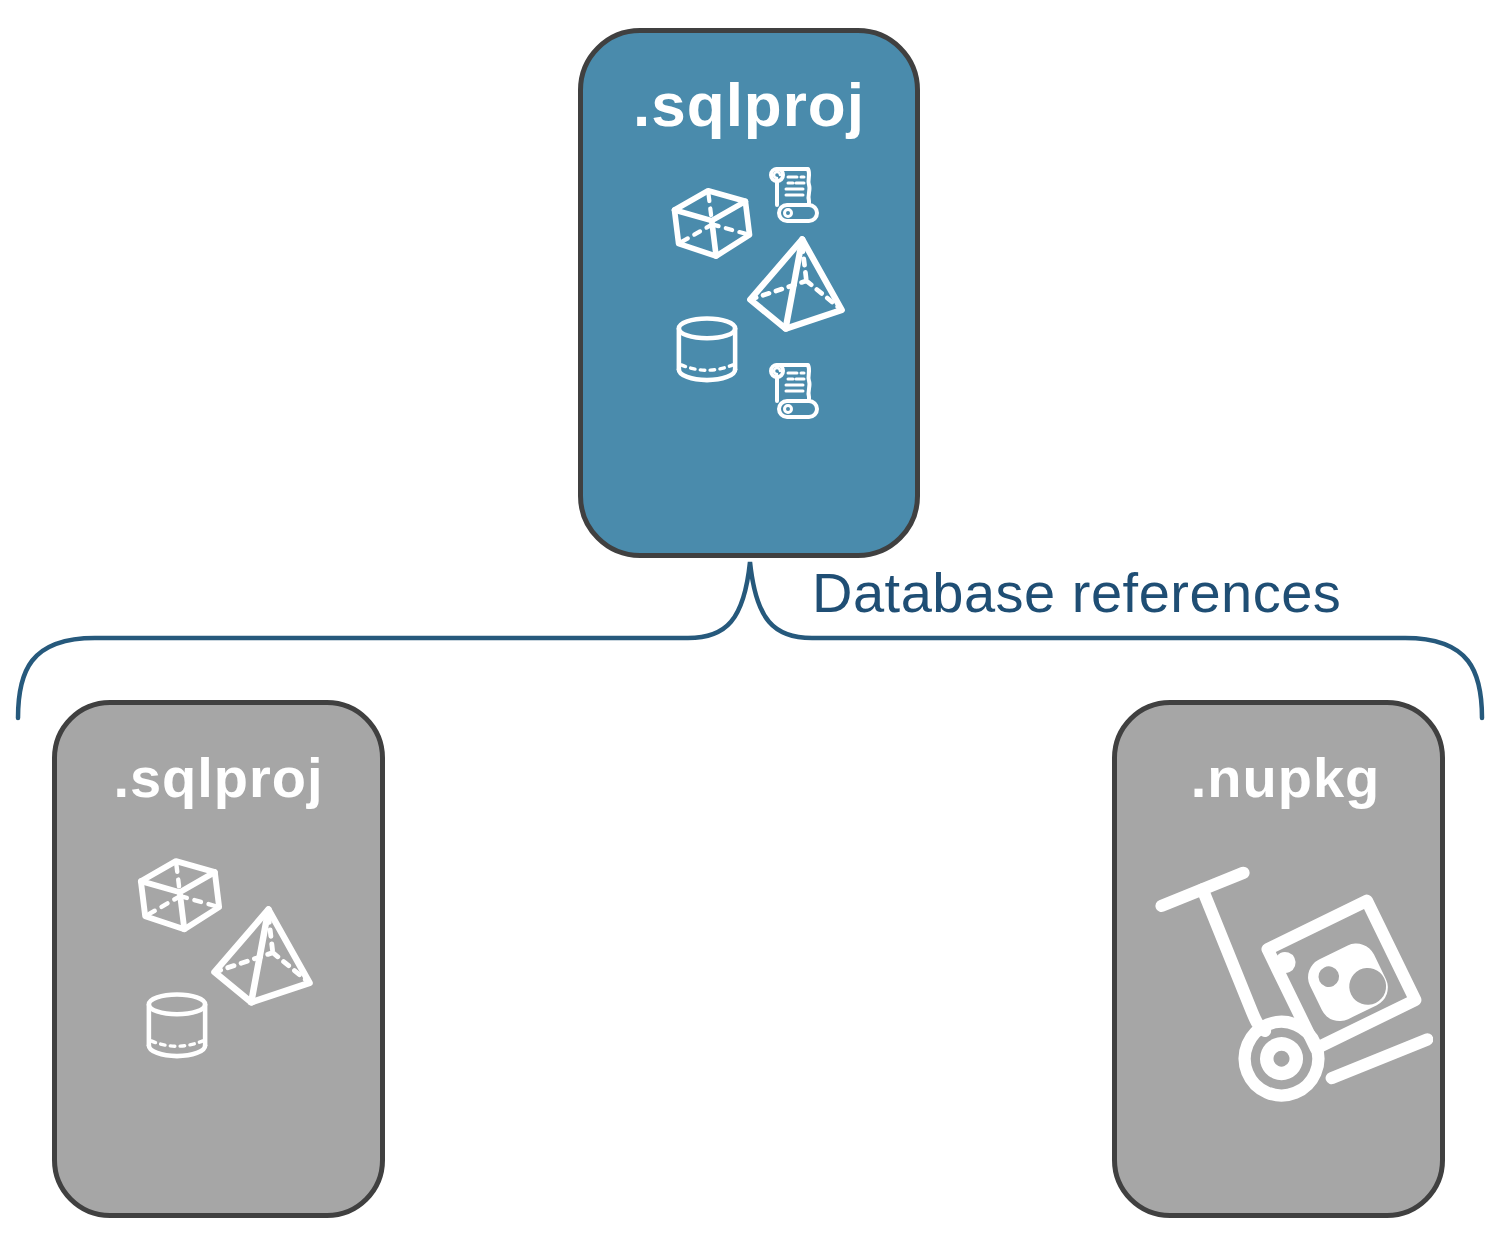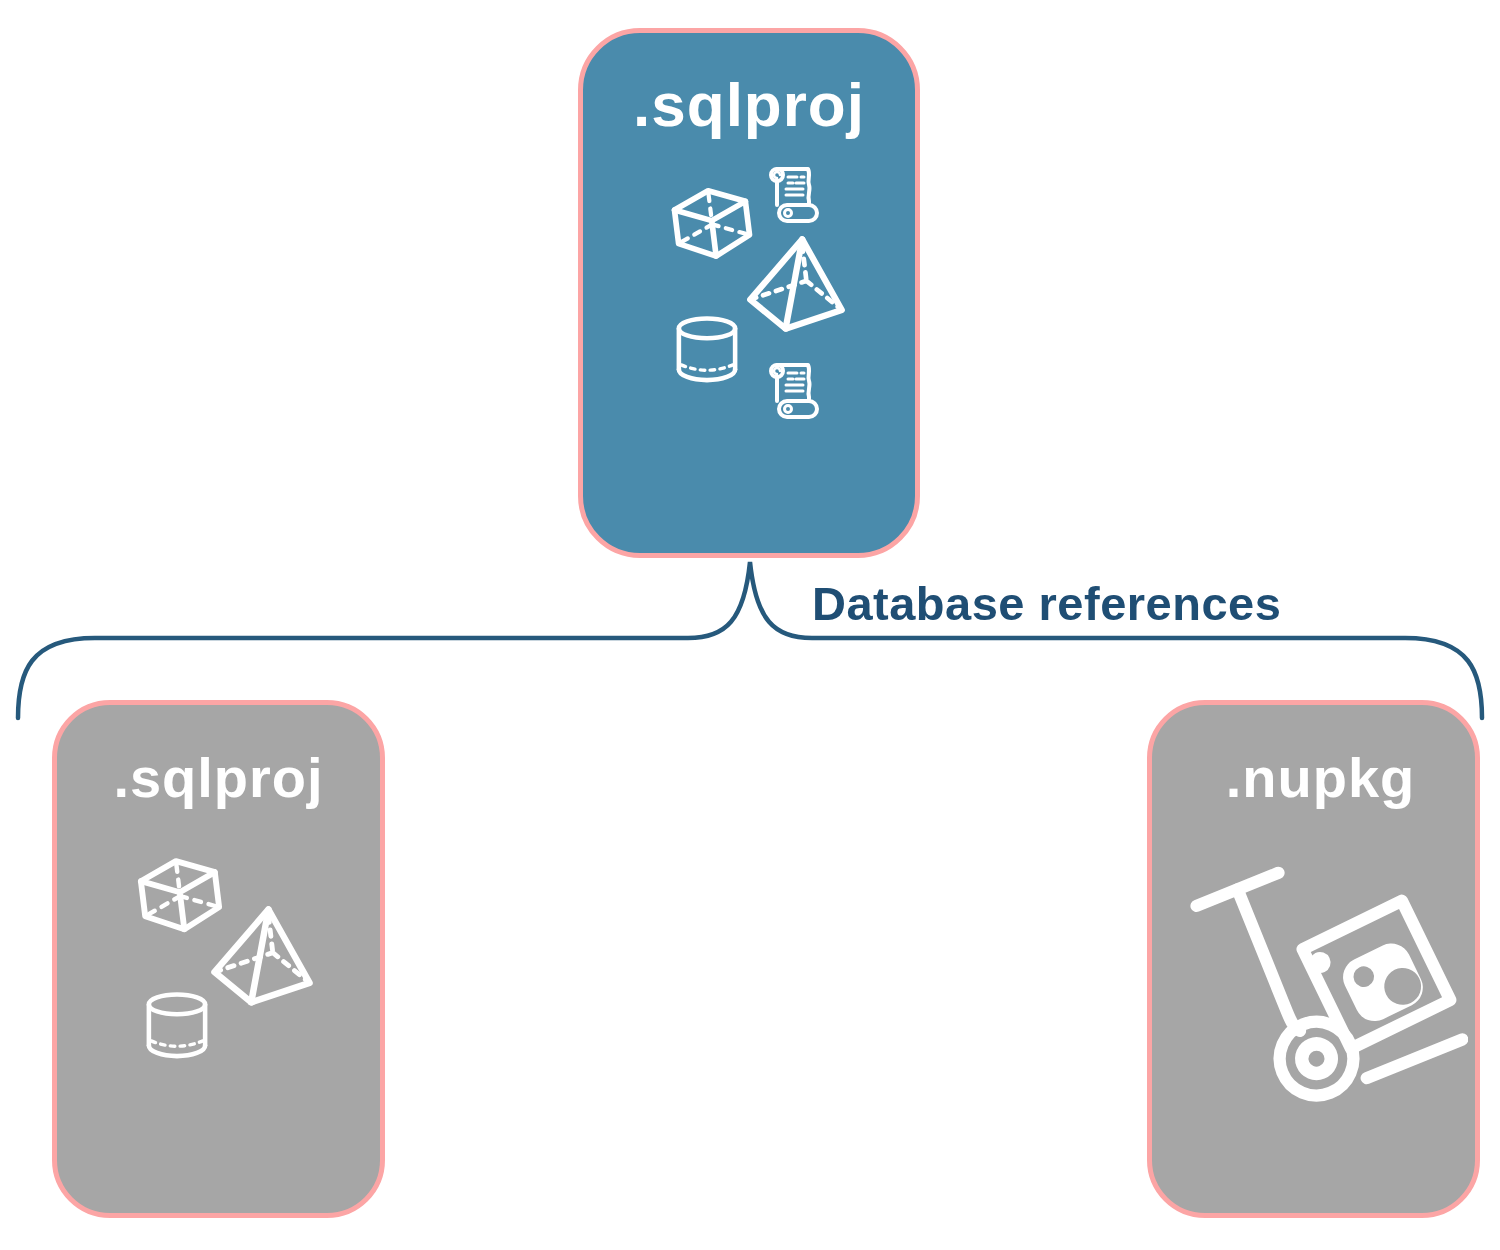--- a/index.html
+++ b/index.html
@@ -1,25 +1,25 @@
 <!DOCTYPE html>
 <html><head>
 <meta charset="utf-8">
 <style>
   html,body { margin:0; padding:0; background:#ffffff; }
   .canvas {
     position:relative; width:1500px; height:1250px; background:#ffffff;
     font-family:"Liberation Sans", sans-serif; overflow:hidden;
   }
-  .node { position:absolute; box-sizing:border-box; border:5px solid #fca5a5; }
+  .node { position:absolute; box-sizing:border-box; border:5px solid #404040; }
   .root-node  { left:578px; top:28px;  width:342px; height:530px; border-radius:62px; background:#4A8BAC; }
   .child-node { top:700px; width:333px; height:518px; border-radius:58px; background:#A6A6A6; }
   .child-1 { left:52px;  }
   .child-2 { left:582px; }
-  .child-3 { left:1147px;padding-left:14px;}
+  .child-3 { left:1112px;padding-left:14px;}
   .node-label {
     text-align:center; color:#ffffff; font-weight:bold; letter-spacing:1px;
     user-select:none;
   }
   .root-node  .node-label { margin-top:36px; font-size:62px; }
   .child-node .node-label { margin-top:40px; font-size:56px; }
   .icon-cluster { position:absolute; left:0; top:0; right:0; bottom:0; }
   .icn { position:absolute; }
   
   .root-node .i-cube     { left:82px;  top:150px; width:94px;  height:94px; }
@@ -30,21 +30,21 @@
   
   .child-1 .i-cube    { left:74px;  top:148px; width:98px;  height:98px; }
   .child-1 .i-pyramid { left:146px; top:198px; width:118px; height:108px; }
   .child-1 .i-cyl     { left:82px;  top:276px; width:76px;  height:97px; }
   
   .child-2 .i-package { left:50%; transform:translateX(-50%); top:130px; width:254px; height:254px; }
   
   .child-3 .i-dolly { left:30px; top:142px; width:286px; height:270px; }
   .connector-svg { position:absolute; left:0; top:0; width:1500px; height:1250px; }
   .connector-label {
-    position:absolute; left:812px; top:576px; font-size:47px; font-weight:bold;
+    position:absolute; left:812px; top:560px; font-size:56px; font-weight:normal;
     color:#1F4E74; letter-spacing:0.5px; white-space:nowrap; user-select:none;
   }
 </style>
 </head>
 <body>
 
 <div class="canvas">
 
   <div class="node root-node">
     <div class="node-label">.sqlproj</div>

